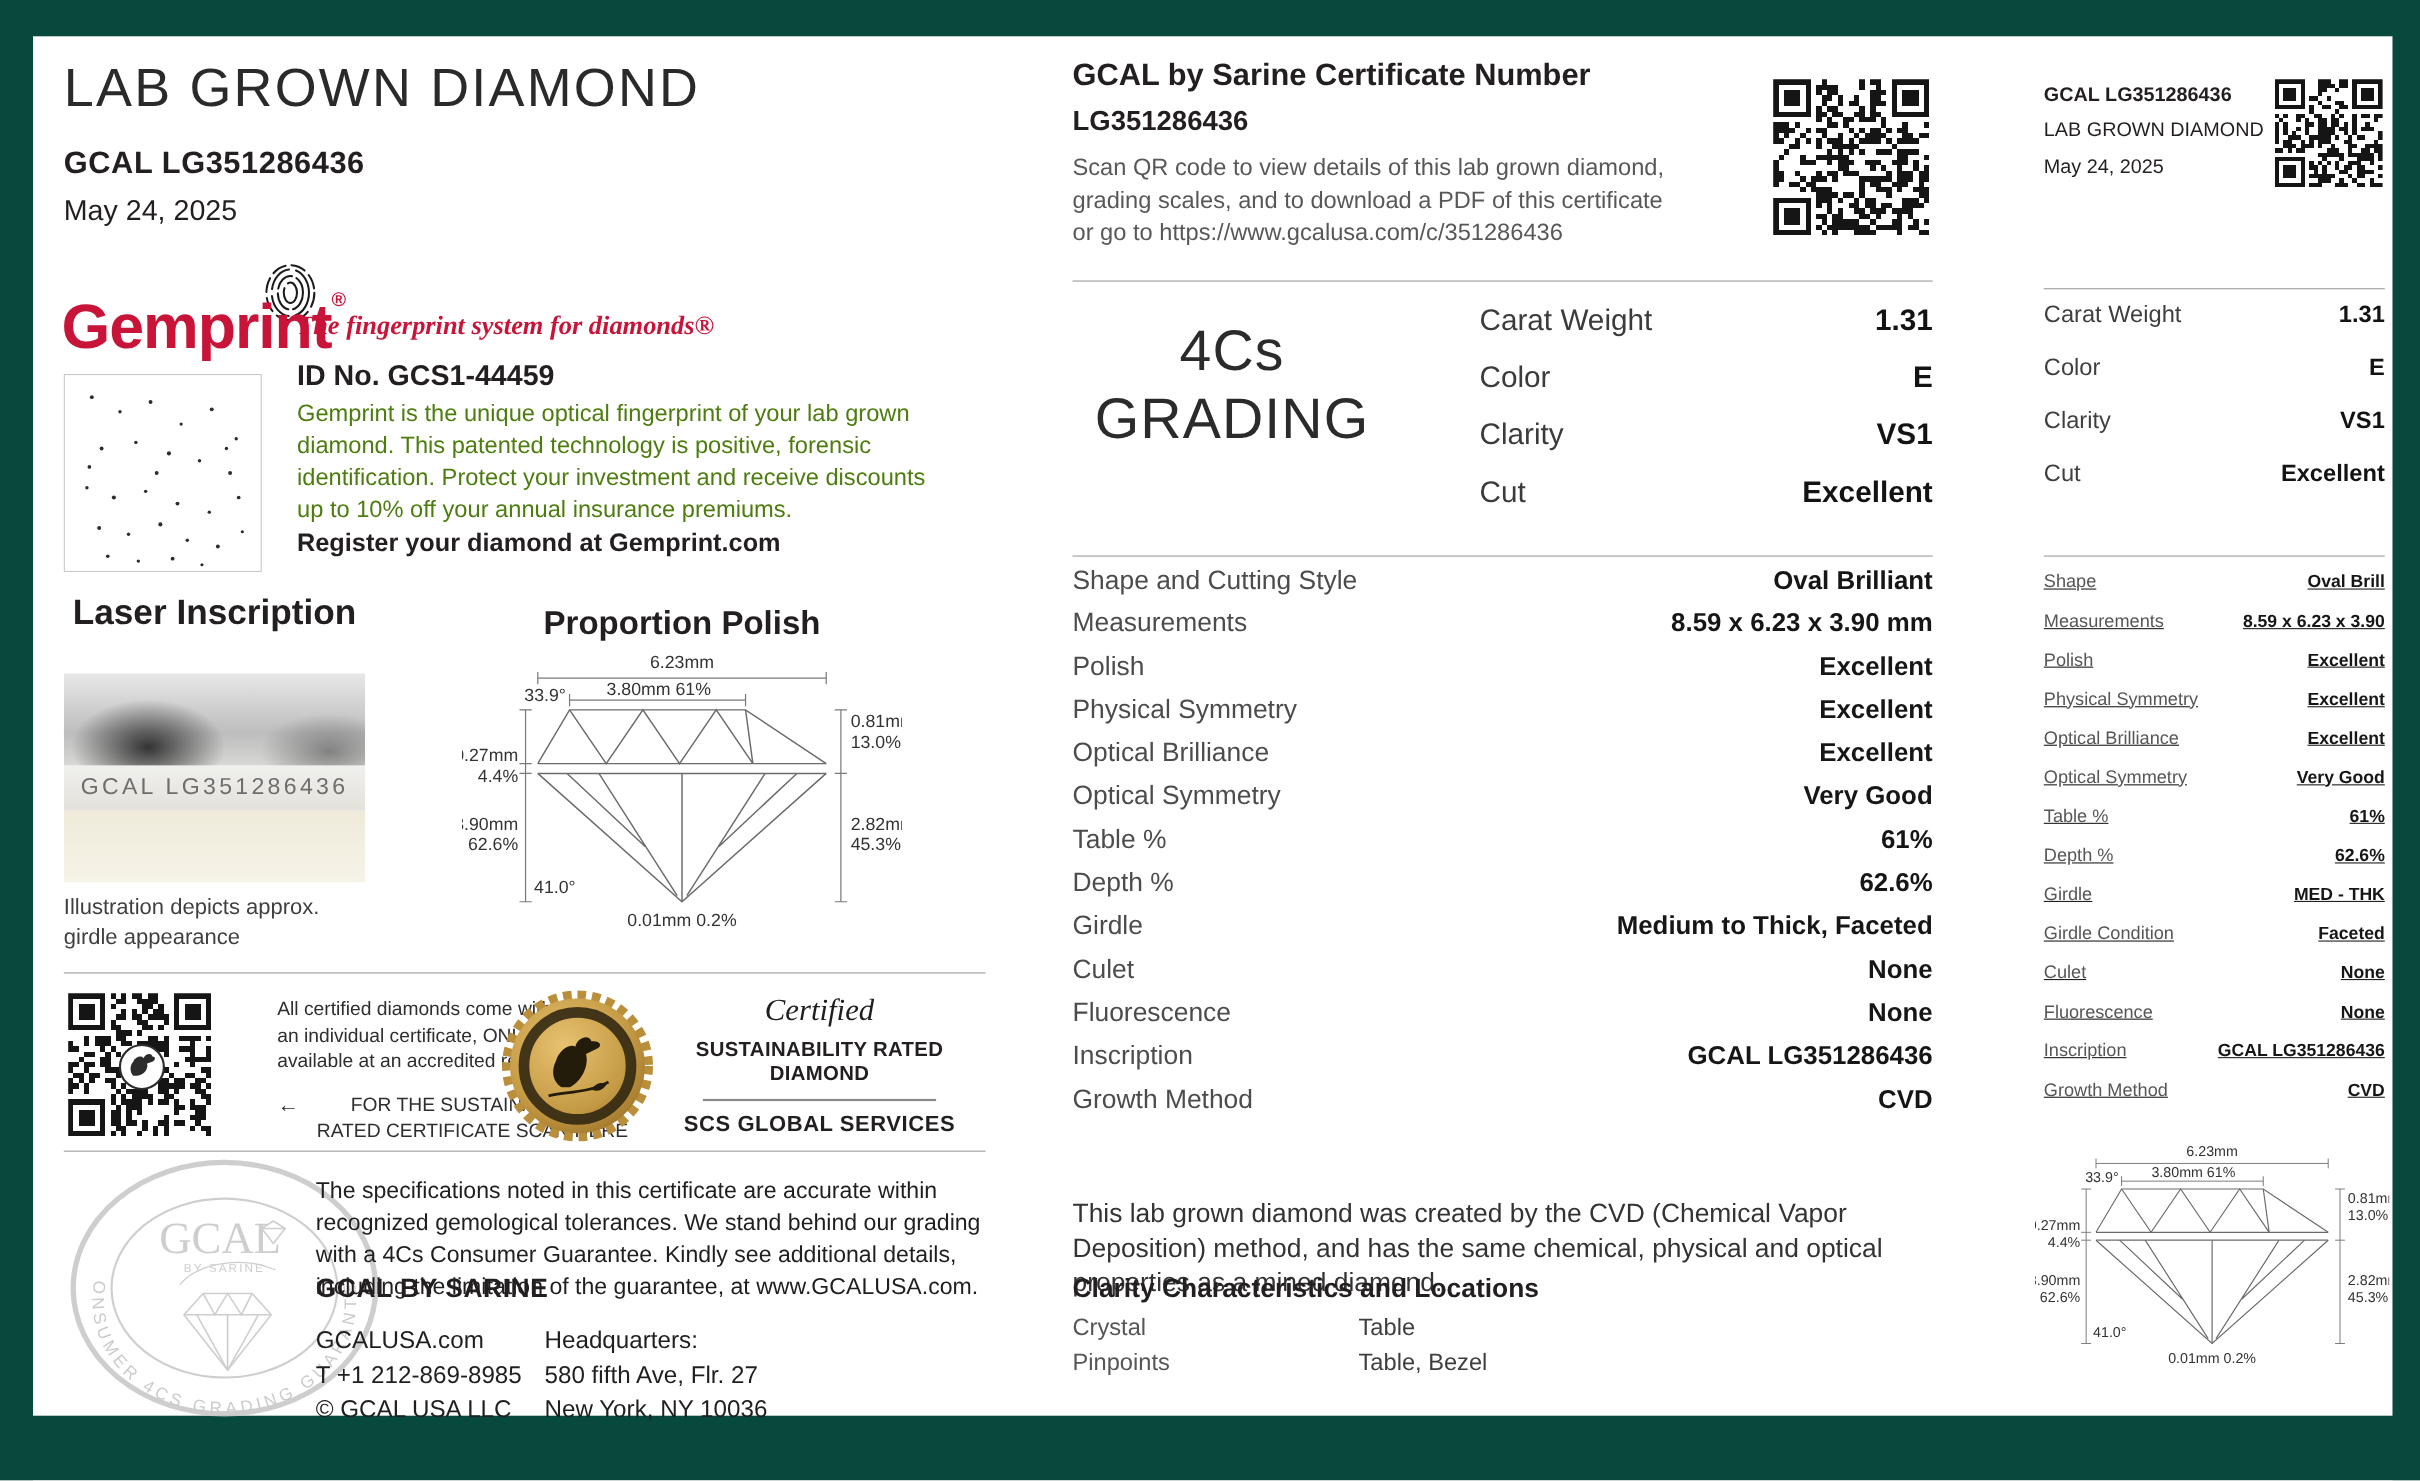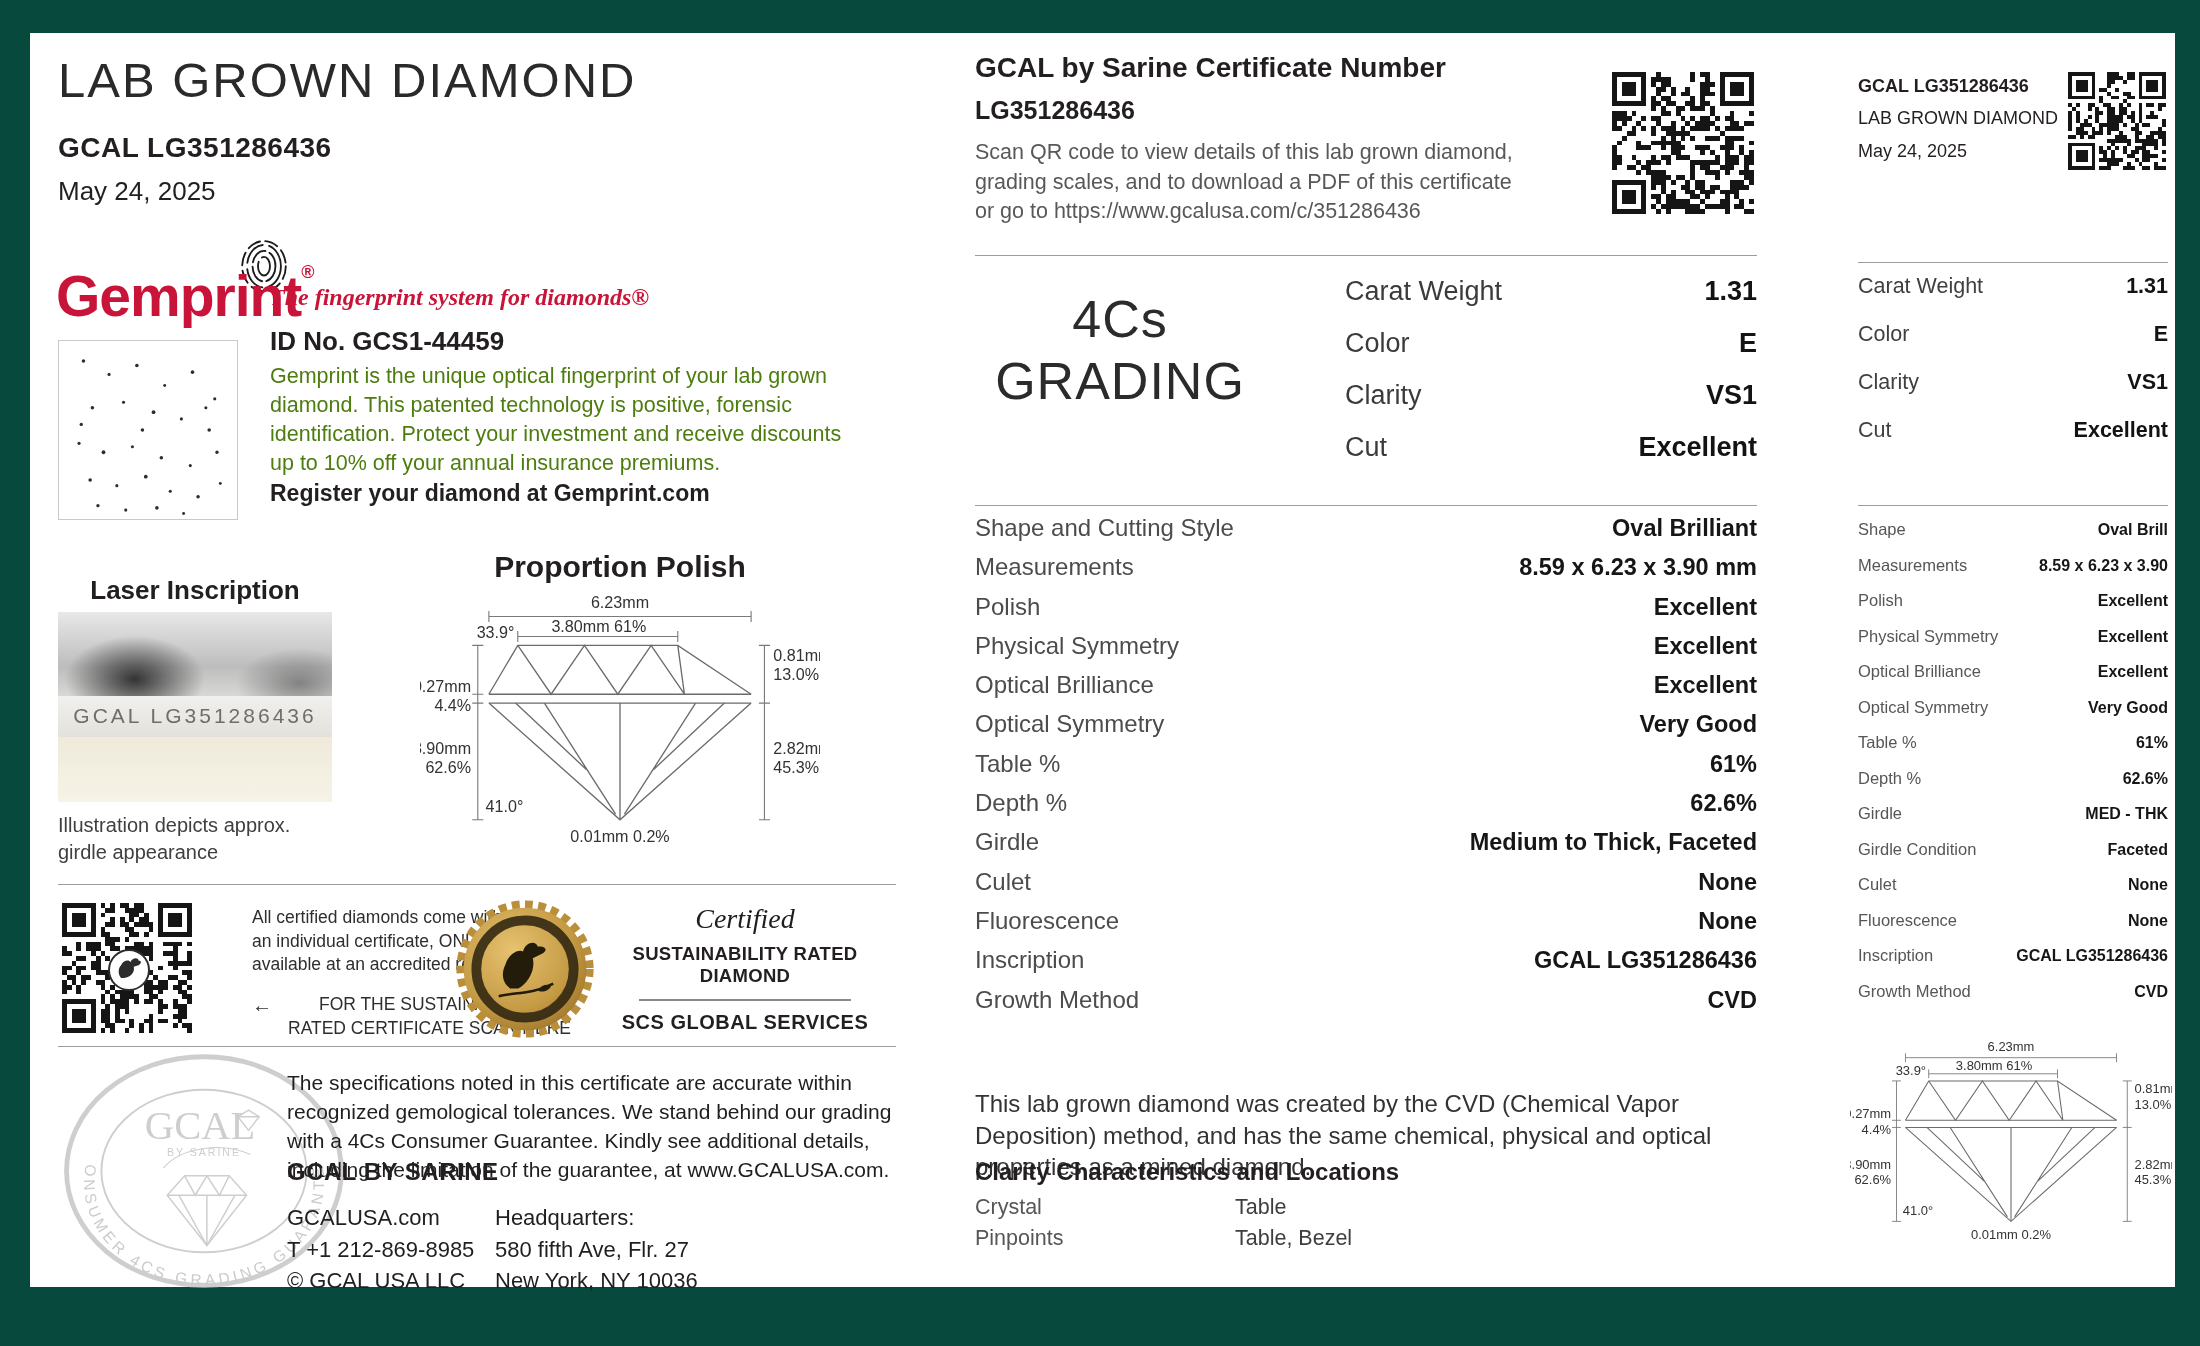--- a/index.html
+++ b/index.html
@@ -19,21 +19,21 @@
 
   #gp-logo{position:absolute;left:56px;top:262px;font-size:57px;font-weight:700;letter-spacing:-1px;color:var(--red,#c91439);}
   #gp-logo sup{font-size:18px;vertical-align:38px;}
   #gp-fp{position:absolute;left:240px;top:240px;width:48px;height:40px;}
   #gp-tagline{position:absolute;left:270px;top:284px;font-size:24px;font-weight:700;font-style:italic;color:var(--red,#c91439);font-family:"Liberation Serif",serif;}
   #gp-id{position:absolute;left:270px;top:326px;font-size:26px;font-weight:700;}
   #gp-body{position:absolute;left:270px;top:362px;width:600px;font-size:21.5px;line-height:29px;color:#4d7c0f;}
   #gp-register{position:absolute;left:270px;top:480px;font-size:23px;font-weight:700;}
   #gp-dots{position:absolute;left:58px;top:340px;width:178px;height:178px;border:1px solid #c9c9c9;background:#fff;}
 
-  #h-laser{position:absolute;left:58px;top:575px;width:274px;text-align:center;font-size:26px;font-weight:700;}
+  #h-laser{position:absolute;left:58px;top:538px;width:274px;text-align:center;font-size:32px;font-weight:700;}
   #h-prop{position:absolute;left:420px;top:550px;width:400px;text-align:center;font-size:30px;font-weight:700;}
 
   #lp{position:absolute;left:58px;top:612px;width:274px;height:190px;overflow:hidden;}
   #lp .top{height:44%;background:
       radial-gradient(ellipse 100px 62px at 28% 80%, rgba(35,35,35,.9), rgba(35,35,35,0) 70%),
       radial-gradient(ellipse 90px 50px at 88% 85%, rgba(70,70,70,.55), rgba(70,70,70,0) 70%),
       linear-gradient(180deg,#e8e8e8,#bdbdbd 65%,#d8d8d6);}
   #lp .band{height:22%;background:linear-gradient(180deg,#f0f0ee,#e3e1da);display:flex;align-items:center;justify-content:center;}
   #lp .band span{font-size:21px;letter-spacing:3px;color:#6e6e6e;font-weight:300;}
   #lp .bot{height:34%;background:linear-gradient(180deg,#efeada,#f6f3e7);}
@@ -87,21 +87,21 @@
   
   #r-cert{position:absolute;left:1858px;top:76px;font-size:18px;font-weight:700;}
   #r-type{position:absolute;left:1858px;top:108px;font-size:18px;}
   #r-date{position:absolute;left:1858px;top:141px;font-size:18px;}
   #r-qr{position:absolute;left:2068px;top:72px;width:98px;height:98px;}
   #r-4cs{position:absolute;left:1858px;top:274px;width:310px;}
   #r-4cs .kv{height:48px;}
   #r-4cs .k{font-size:21.5px;color:#3f3f3f;}
   #r-4cs .v{font-size:21.5px;font-weight:700;color:#131313;}
   #r-details{position:absolute;left:1858px;top:520px;width:310px;}
-  #r-details .kv{height:35.5px;}
+  #r-details .kv{height:35.5px;text-decoration:underline;}
   #r-details .k{font-size:16.5px;color:#565656;}
   #r-details .v{font-size:16px;font-weight:700;color:#161616;}
 
   .kv{display:flex;justify-content:space-between;align-items:baseline;}
   .qr svg{display:block;width:100%;height:100%;}
 </style>
 </head>
 <body>
 
 <div id="cert">

